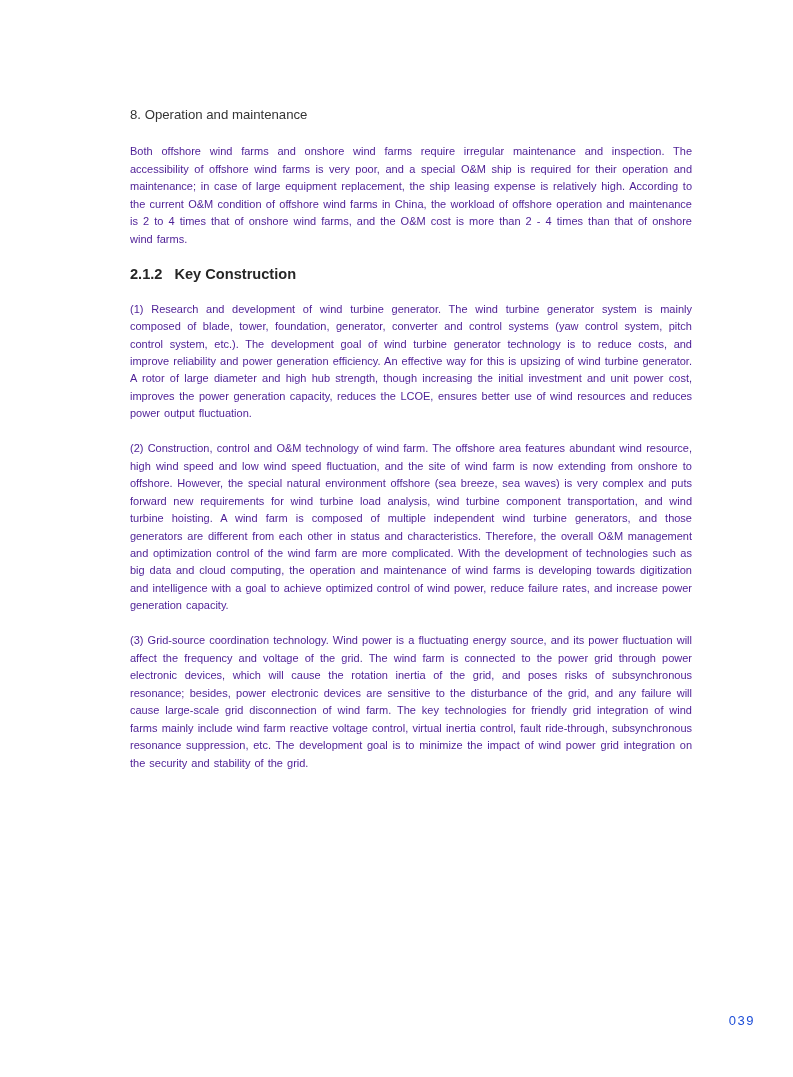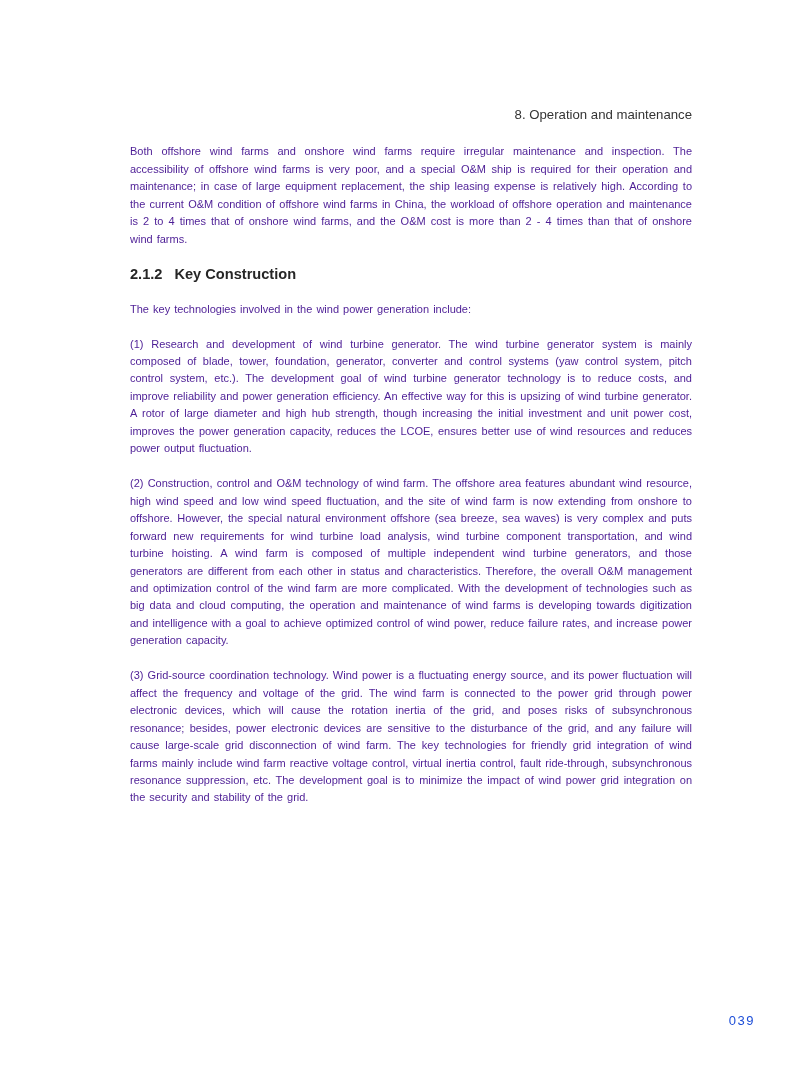--- a/index.html
+++ b/index.html
@@ -21,21 +21,20 @@
     top: 106px;
     width: 562px;
     color: #3e3e3e;
   }
   .doc-heading-1 {
     font-size: 13.2px;
     line-height: 17.4px;
     color: #343434;
     margin: 0 0 20px 0;
     font-weight: normal;
-    text-align: right;
   }
   .para {
     font-size: 11px;
     line-height: 17.45px;
     text-align: justify;
     word-spacing: 1px;
     margin: 0 0 17.5px 0;
     color: #4c1d95;
   }
   .subsection-heading {
@@ -70,21 +69,20 @@
   <div class="content">
 
     <p class="doc-heading-1">8. Operation and maintenance</p>
 
     <p class="para">Both offshore wind farms and onshore wind farms require irregular maintenance and inspection. The accessibility of offshore wind farms is very poor, and a special O&amp;M ship is required for their operation and maintenance; in case of large equipment replacement, the ship leasing expense is relatively high. According to the current O&amp;M condition of offshore wind farms in China, the workload of offshore operation and maintenance is 2 to 4 times that of onshore wind farms, and the O&amp;M cost is more than 2 - 4 times than that of onshore wind farms.</p>
 
     <p class="subsection-heading">
       <span class="sub-num">2.1.2</span><span>Key Construction</span>
     </p>
 
-    <p class="para intro">The key technologies involved in the wind power generation include:</p>
 
     <p class="para">(1) Research and development of wind turbine generator. The wind turbine generator system is mainly composed of blade, tower, foundation, generator, converter and control systems (yaw control system, pitch control system, etc.). The development goal of wind turbine generator technology is to reduce costs, and improve reliability and power generation efficiency. An effective way for this is upsizing of wind turbine generator. A rotor of large diameter and high hub strength, though increasing the initial investment and unit power cost, improves the power generation capacity, reduces the LCOE, ensures better use of wind resources and reduces power output fluctuation.</p>
 
     <p class="para">(2) Construction, control and O&amp;M technology of wind farm. The offshore area features abundant wind resource, high wind speed and low wind speed fluctuation, and the site of wind farm is now extending from onshore to offshore. However, the special natural environment offshore (sea breeze, sea waves) is very complex and puts forward new requirements for wind turbine load analysis, wind turbine component transportation, and wind turbine hoisting. A wind farm is composed of multiple independent wind turbine generators, and those generators are different from each other in status and characteristics. Therefore, the overall O&amp;M management and optimization control of the wind farm are more complicated. With the development of technologies such as big data and cloud computing, the operation and maintenance of wind farms is developing towards digitization and intelligence with a goal to achieve optimized control of wind power, reduce failure rates, and increase power generation capacity.</p>
 
     <p class="para">(3) Grid-source coordination technology. Wind power is a fluctuating energy source, and its power fluctuation will affect the frequency and voltage of the grid. The wind farm is connected to the power grid through power electronic devices, which will cause the rotation inertia of the grid, and poses risks of subsynchronous resonance; besides, power electronic devices are sensitive to the disturbance of the grid, and any failure will cause large-scale grid disconnection of wind farm. The key technologies for friendly grid integration of wind farms mainly include wind farm reactive voltage control, virtual inertia control, fault ride-through, subsynchronous resonance suppression, etc. The development goal is to minimize the impact of wind power grid integration on the security and stability of the grid.</p>
 
 
   </div>
 

